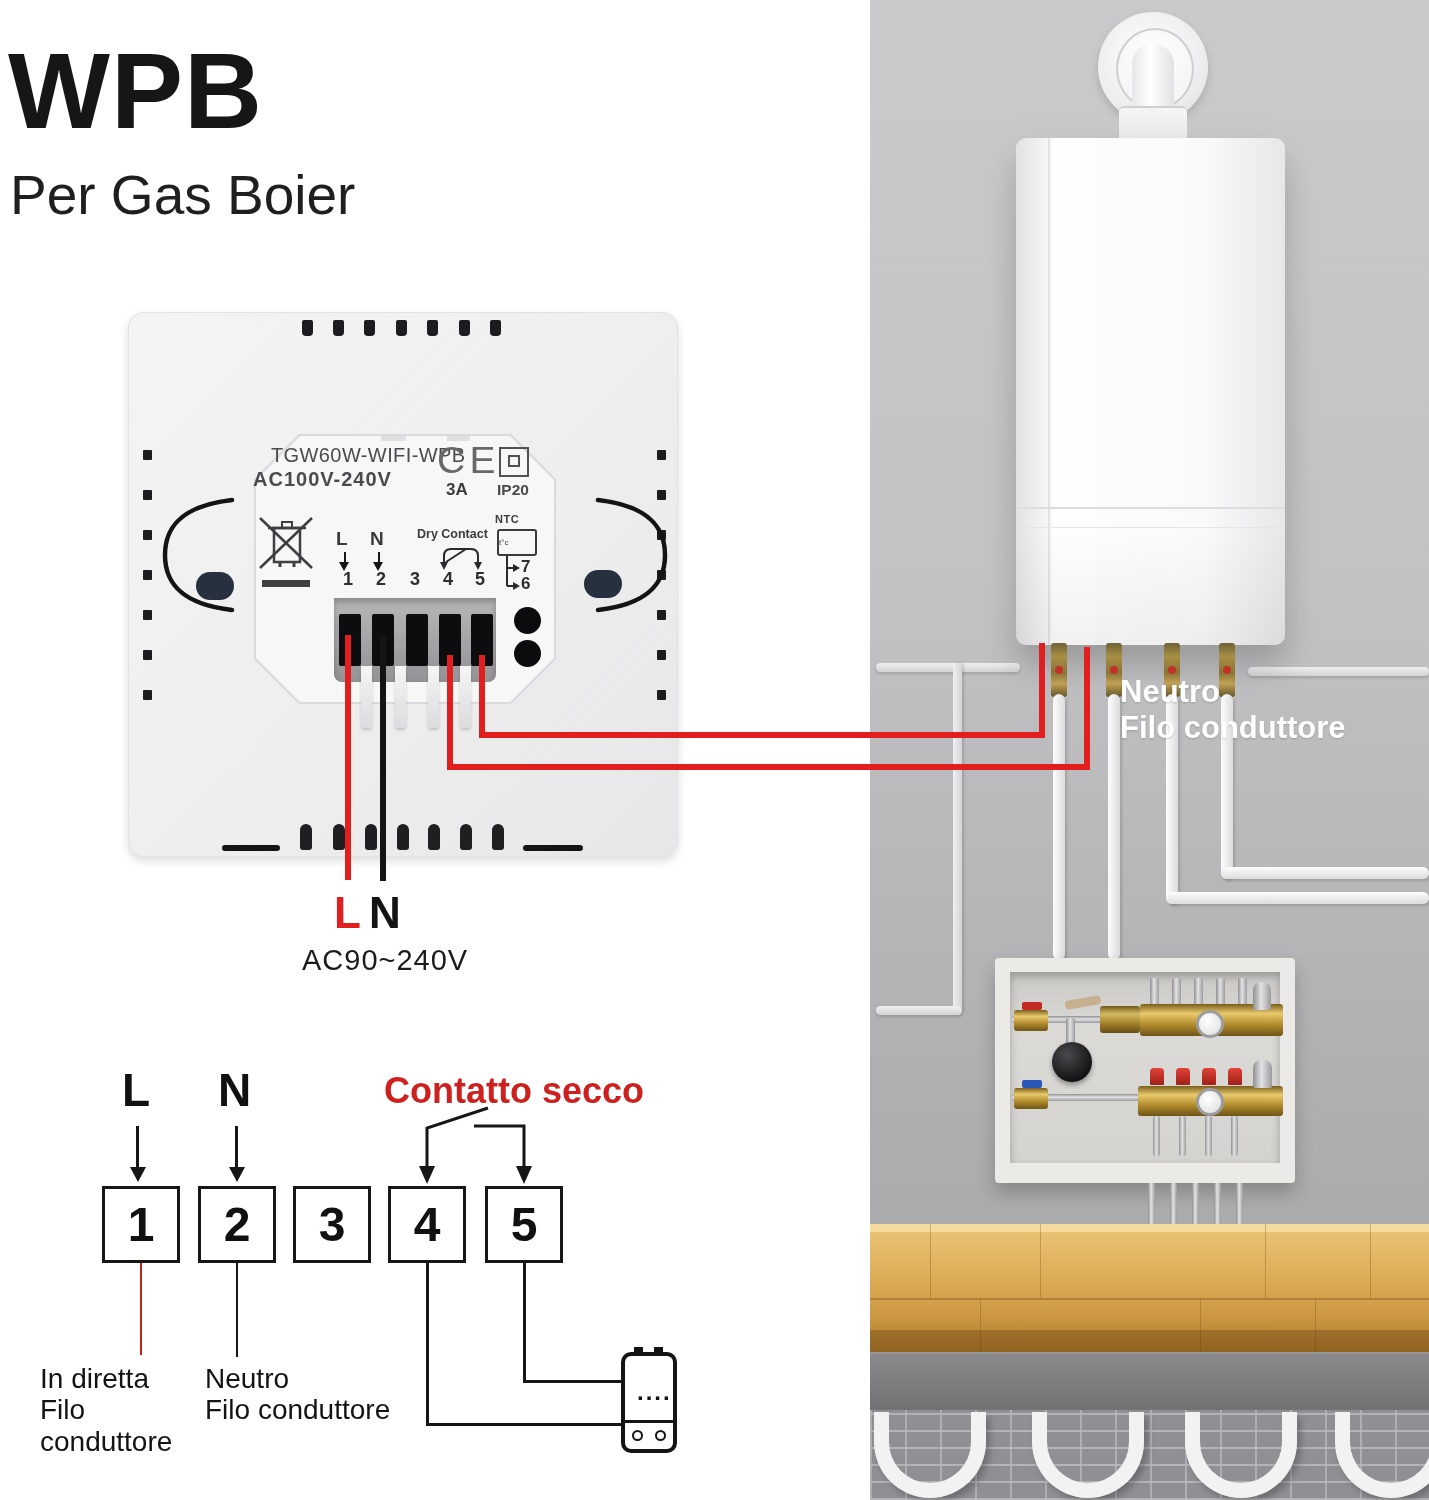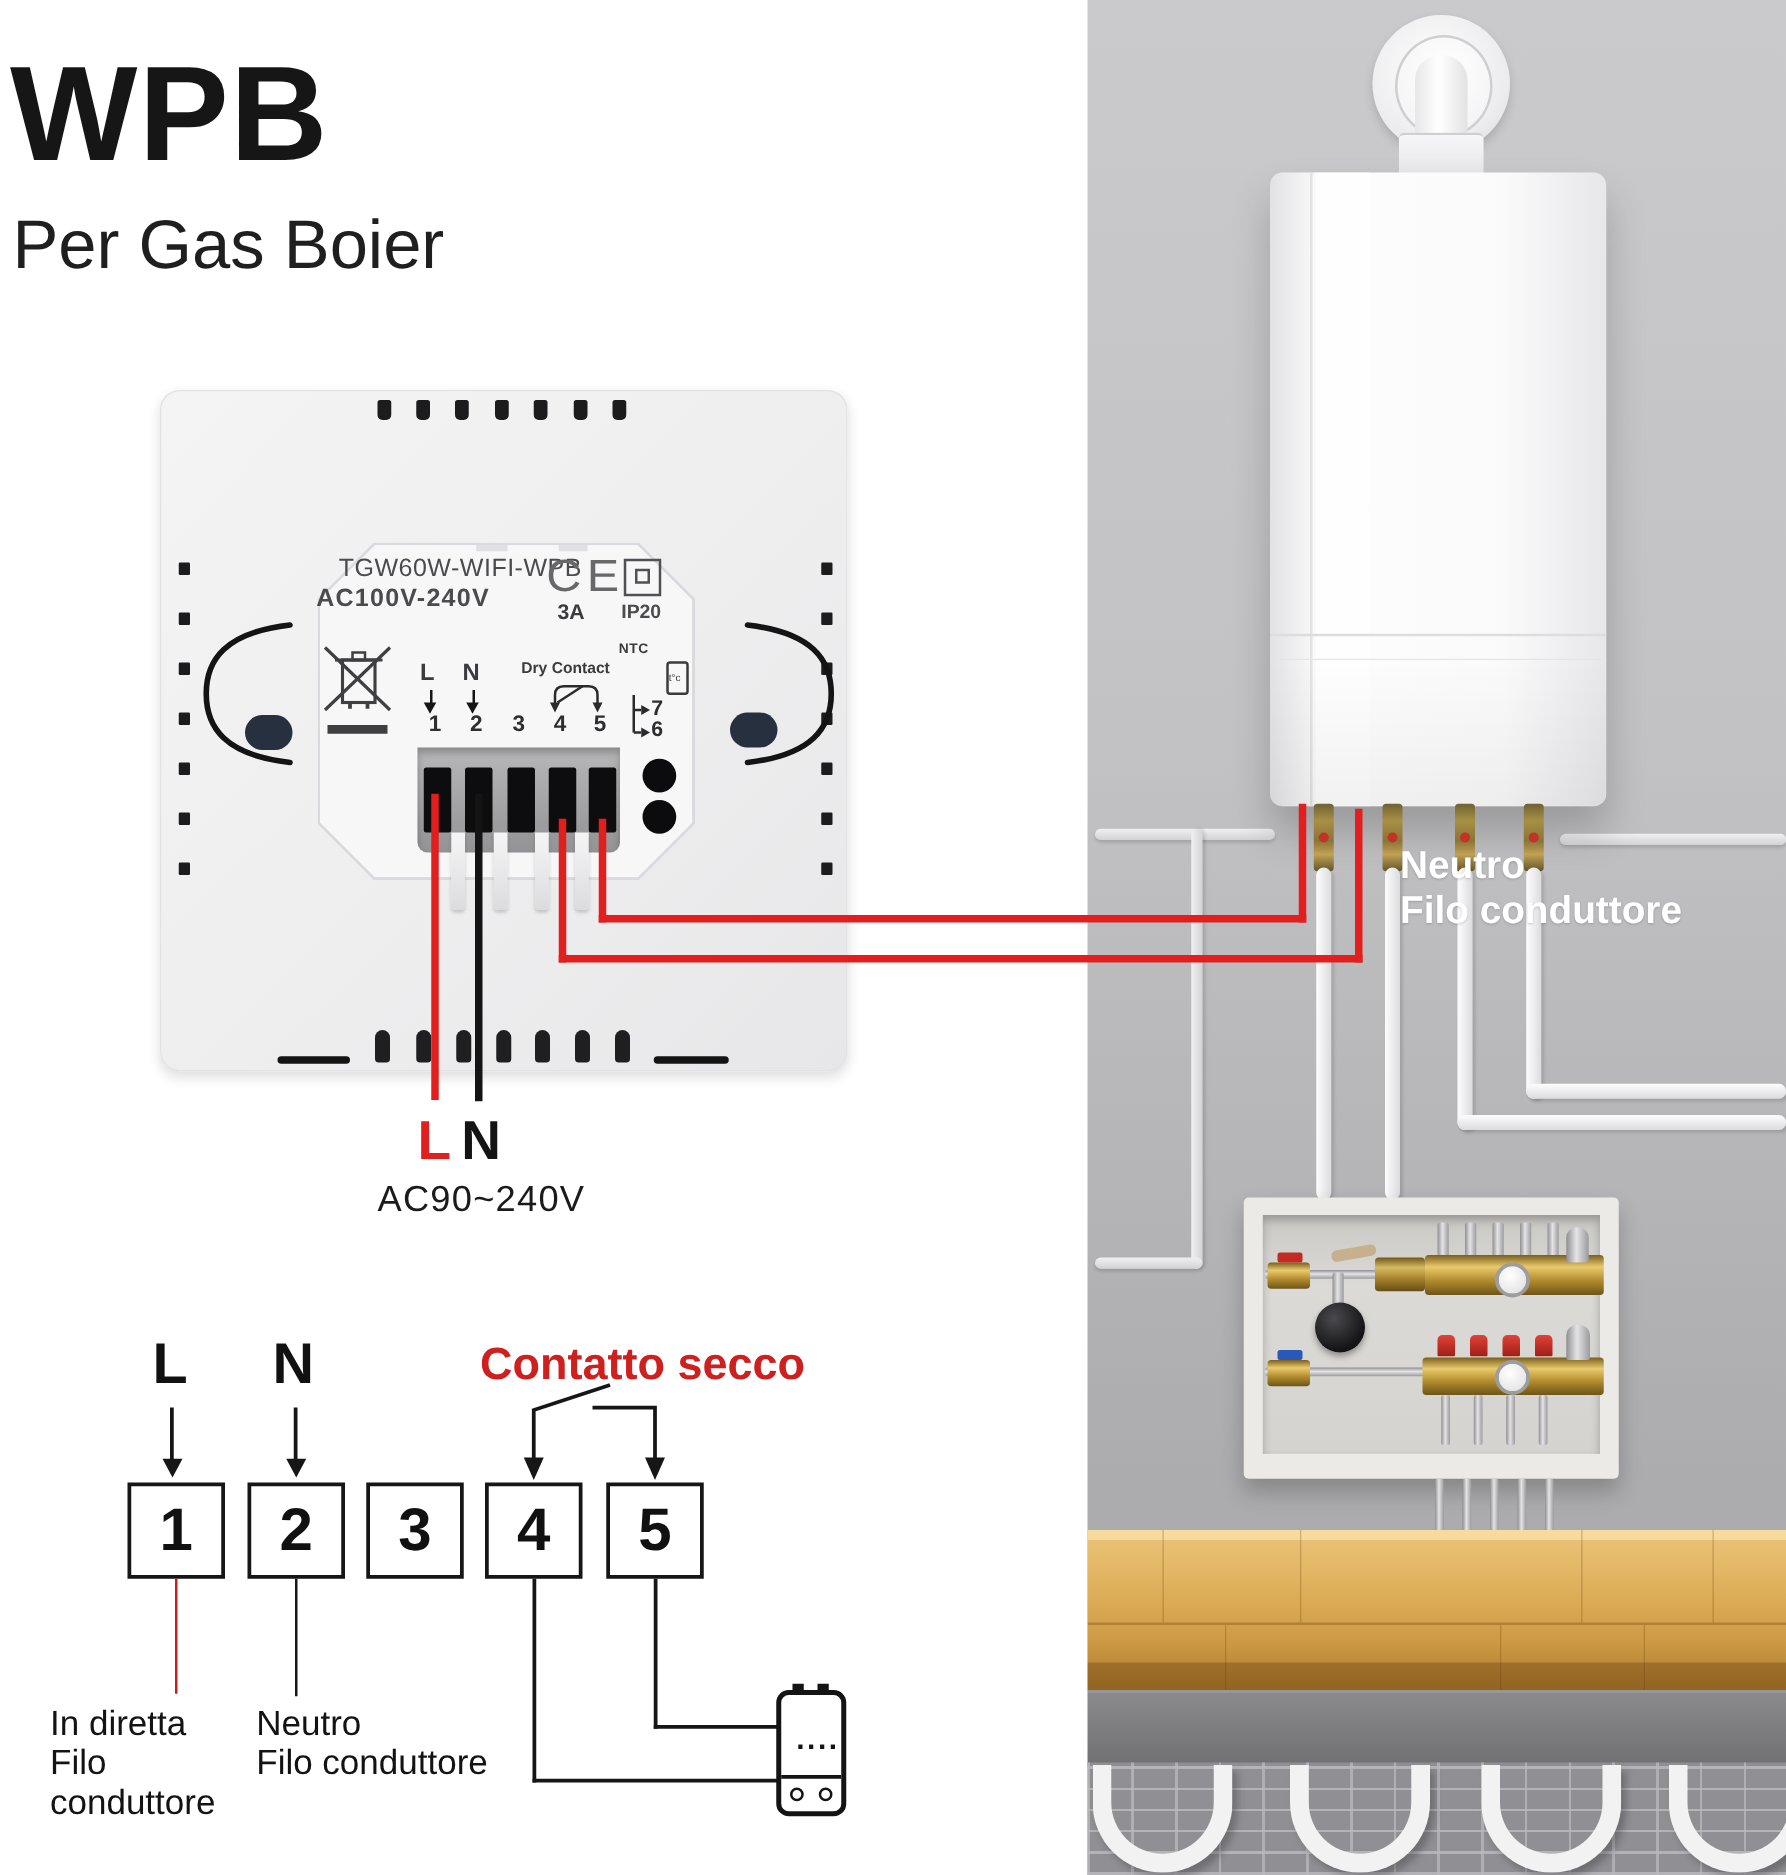--- a/index.html
+++ b/index.html
@@ -243,21 +243,21 @@
   <div class="t" style="left:446px;top:480px;font-size:17px;font-weight:600;color:#3b3b3d;">3A</div>
   <div class="t" style="left:417px;top:527px;font-size:12.5px;font-weight:600;color:#3b3b3d;">Dry Contact</div>
   <svg class="abs" style="left:436px;top:540px;" width="52" height="32">
     <path d="M8,26 V16 Q8,9 15,9 H35 Q42,9 42,16 V26" fill="none" stroke="#2b2b2d" stroke-width="2"></path>
     <line x1="10" y1="22" x2="30" y2="9" stroke="#2b2b2d" stroke-width="2"></line>
     <polygon points="4,22 12,22 8,30" fill="#2b2b2d"></polygon>
     <polygon points="38,22 46,22 42,30" fill="#2b2b2d"></polygon>
   </svg>
 
   <div class="t" style="left:495px;top:513px;font-size:11px;font-weight:700;color:#3b3b3d;letter-spacing:.5px;">NTC</div>
-  <div class="abs" style="left:497px;top:529px;width:18px;height:27px;border:2px solid #3b3b3d;border-radius:3px;box-sizing:border-box;text-align:left;margin-left:36px;">
+  <div class="abs" style="left:497px;top:529px;width:40px;height:27px;border:2px solid #3b3b3d;border-radius:3px;box-sizing:border-box;text-align:left;">
     <span style="font-size:8px;color:#3b3b3d;line-height:23px;">t°c</span>
   </div>
   <svg class="abs" style="left:503px;top:556px;" width="26" height="38">
     <path d="M4,0 V30 M4,12 H10 M4,30 H10" fill="none" stroke="#2b2b2d" stroke-width="2"></path>
     <polygon points="10,8 10,16 17,12" fill="#2b2b2d"></polygon>
     <polygon points="10,26 10,34 17,30" fill="#2b2b2d"></polygon>
   </svg>
   <div class="t" style="left:521px;top:557px;font-size:17px;font-weight:600;color:#2e2e30;">7</div>
   <div class="t" style="left:521px;top:574px;font-size:17px;font-weight:600;color:#2e2e30;">6</div>
 

